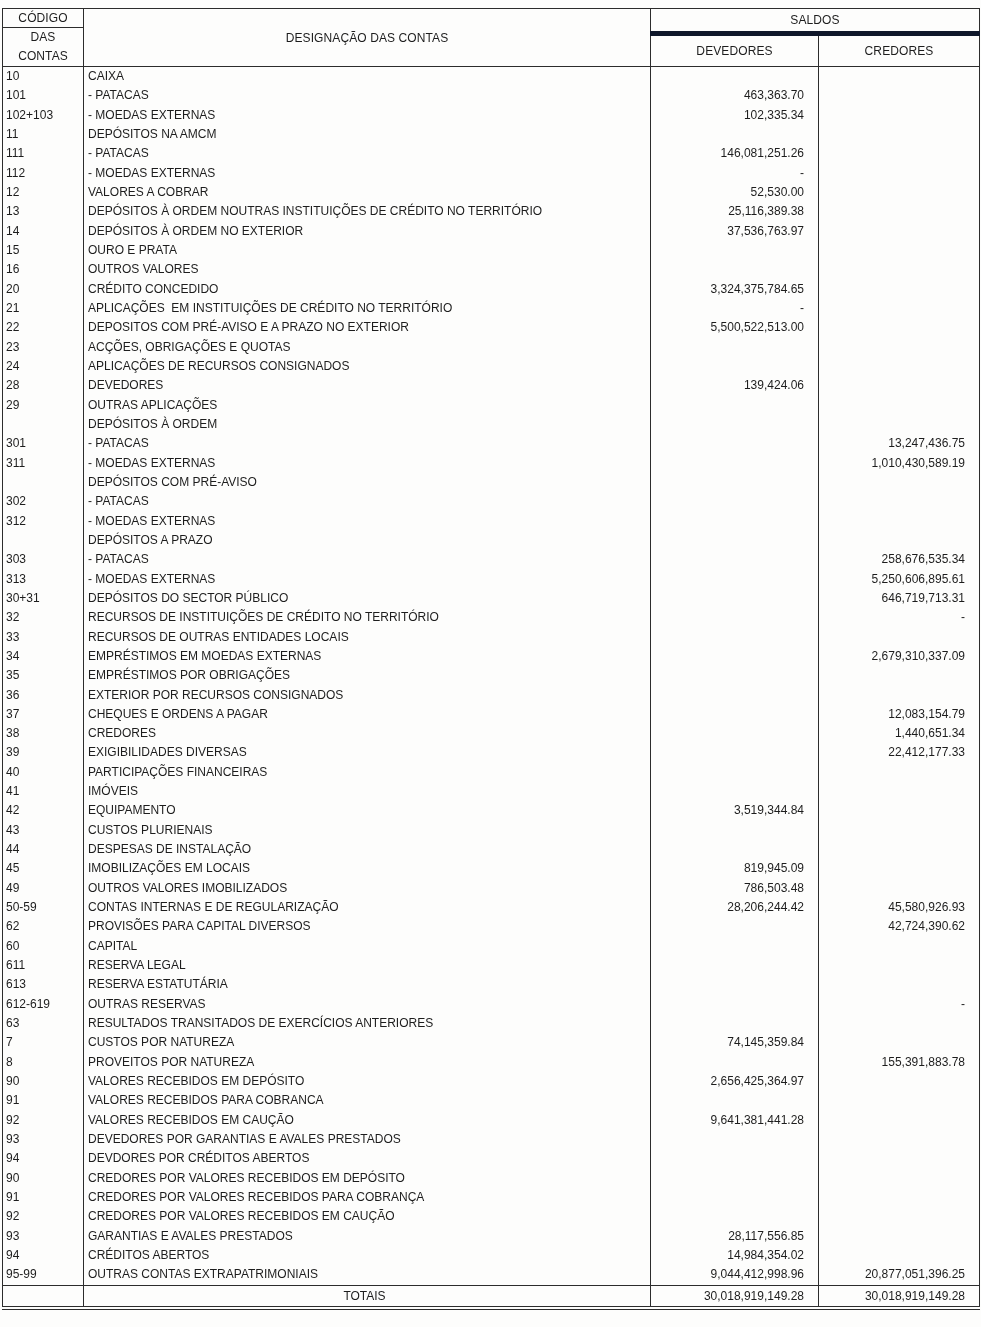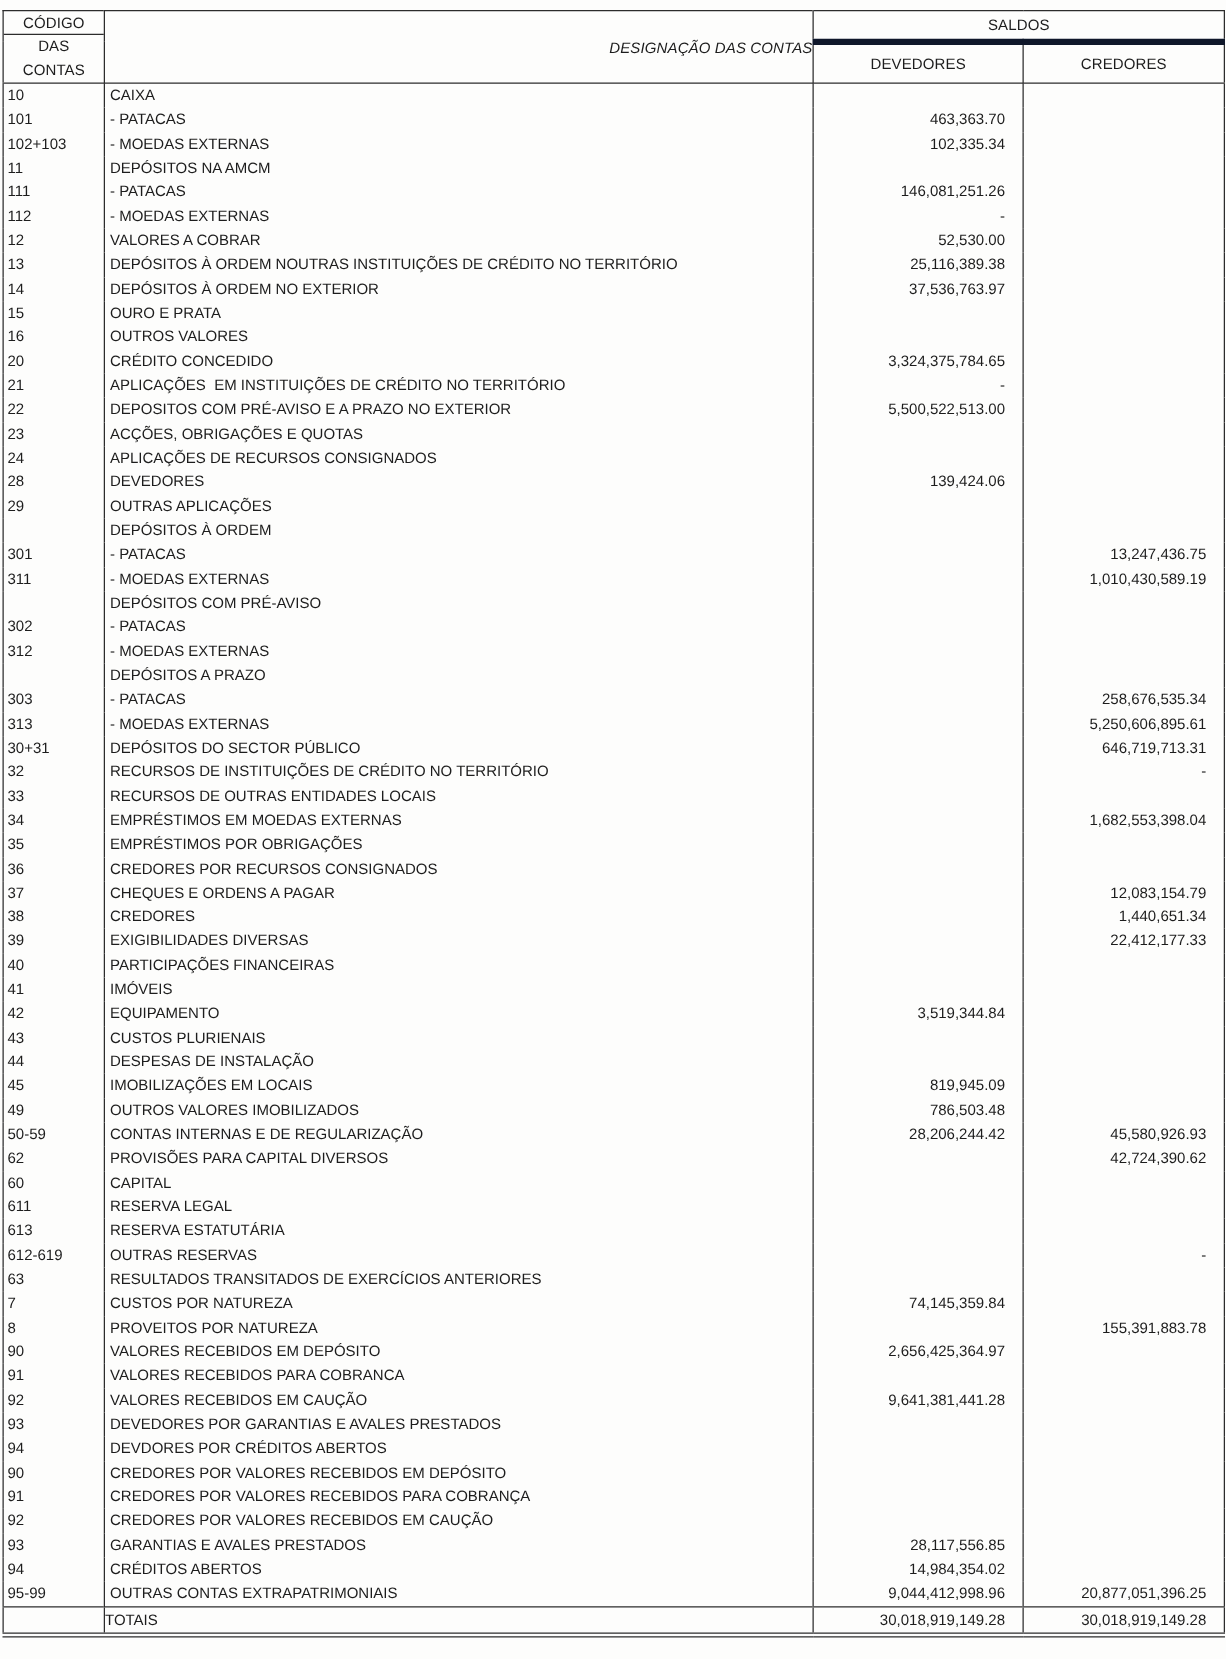--- a/index.html
+++ b/index.html
@@ -21,37 +21,37 @@
     border: 1px solid #2c2c2c;
   }
   th, td { padding: 0; font-weight: normal; vertical-align: middle; }
   .col-b { border-right: 1px solid #2c2c2c; }
 
   
   thead th { border-bottom: 1px solid #2c2c2c; font-size: 12px; letter-spacing: 0.1px; }
   .code-h { vertical-align: top; }
   .code-h div { height: 19px; line-height: 19px; text-align: center; }
   .code-h .first { border-bottom: 1px solid #2c2c2c; }
-  .desig-h { text-align: right; font-style: italic; }
+  .desig-h { text-align: center; }
   .saldos-h { height: 24px; text-align: center; border-bottom: 5px solid #0f172a; }
   .sub-h { height: 32px; text-align: center; }
 
   
   tbody td { height: 19.33px; line-height: 19.33px; font-size: 12px; overflow: hidden; }
   td.code { padding-left: 3px; }
   td.designation { padding-left: 4px; white-space: pre; }
   td.devedores, td.credores { text-align: right; padding-right: 14px; }
 
   
   tfoot td {
     height: 20px; line-height: 20px; font-size: 12px;
     border-top: 1px solid #2c2c2c;
     border-bottom: 4px double #2c2c2c;
   }
-  tfoot .totals-label { text-align: left; padding-right: 5px; }
+  tfoot .totals-label { text-align: center; padding-right: 5px; }
 </style>
 </head>
 <body>
 
 <div class="sheet">
   <table>
     <colgroup>
       <col style="width:81px">
       <col style="width:567px">
       <col style="width:168px">
@@ -250,31 +250,31 @@
         <tr>
           <td class="code col-b">33</td>
           <td class="designation col-b">RECURSOS DE OUTRAS ENTIDADES LOCAIS</td>
           <td class="devedores col-b"></td>
           <td class="credores"></td>
         </tr>
         <tr>
           <td class="code col-b">34</td>
           <td class="designation col-b">EMPRÉSTIMOS EM MOEDAS EXTERNAS</td>
           <td class="devedores col-b"></td>
-          <td class="credores">1,682,553,398.04</td>
+          <td class="credores">2,679,310,337.09</td>
         </tr>
         <tr>
           <td class="code col-b">35</td>
           <td class="designation col-b">EMPRÉSTIMOS POR OBRIGAÇÕES</td>
           <td class="devedores col-b"></td>
           <td class="credores"></td>
         </tr>
         <tr>
           <td class="code col-b">36</td>
-          <td class="designation col-b">CREDORES POR RECURSOS CONSIGNADOS</td>
+          <td class="designation col-b">EXTERIOR POR RECURSOS CONSIGNADOS</td>
           <td class="devedores col-b"></td>
           <td class="credores"></td>
         </tr>
         <tr>
           <td class="code col-b">37</td>
           <td class="designation col-b">CHEQUES E ORDENS A PAGAR</td>
           <td class="devedores col-b"></td>
           <td class="credores">12,083,154.79</td>
         </tr>
         <tr>

